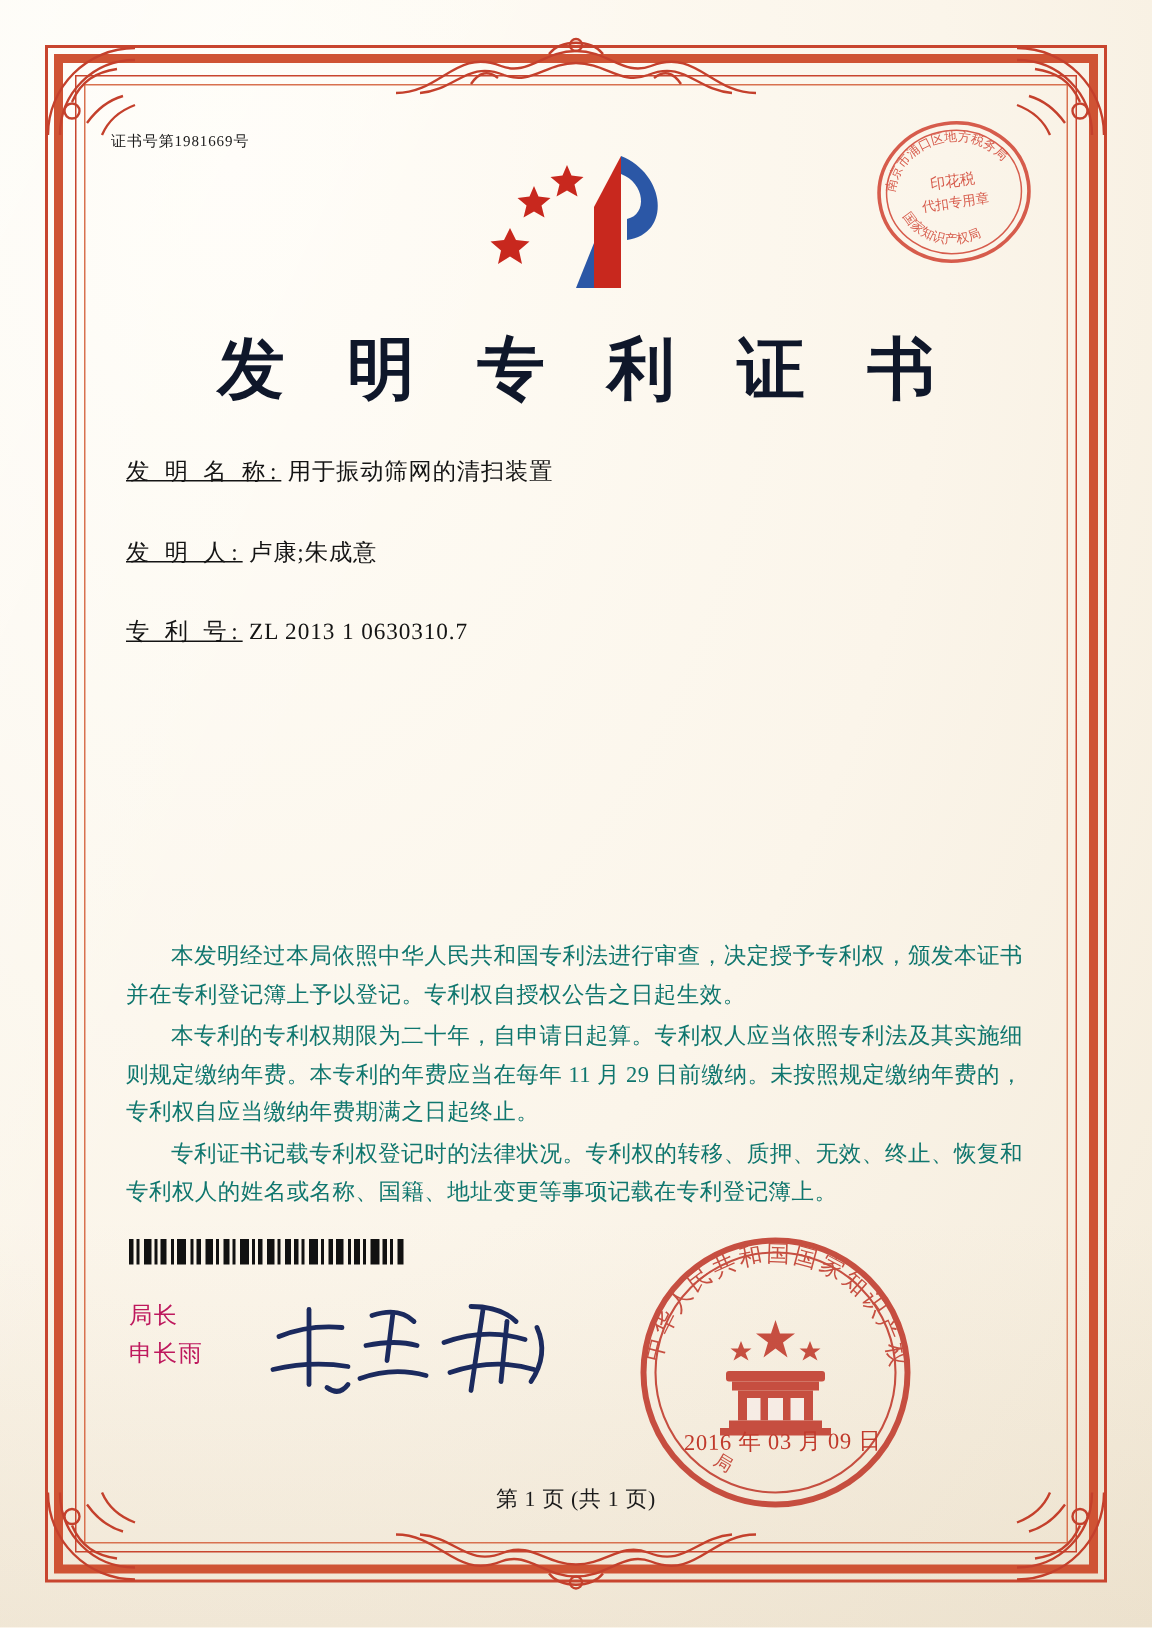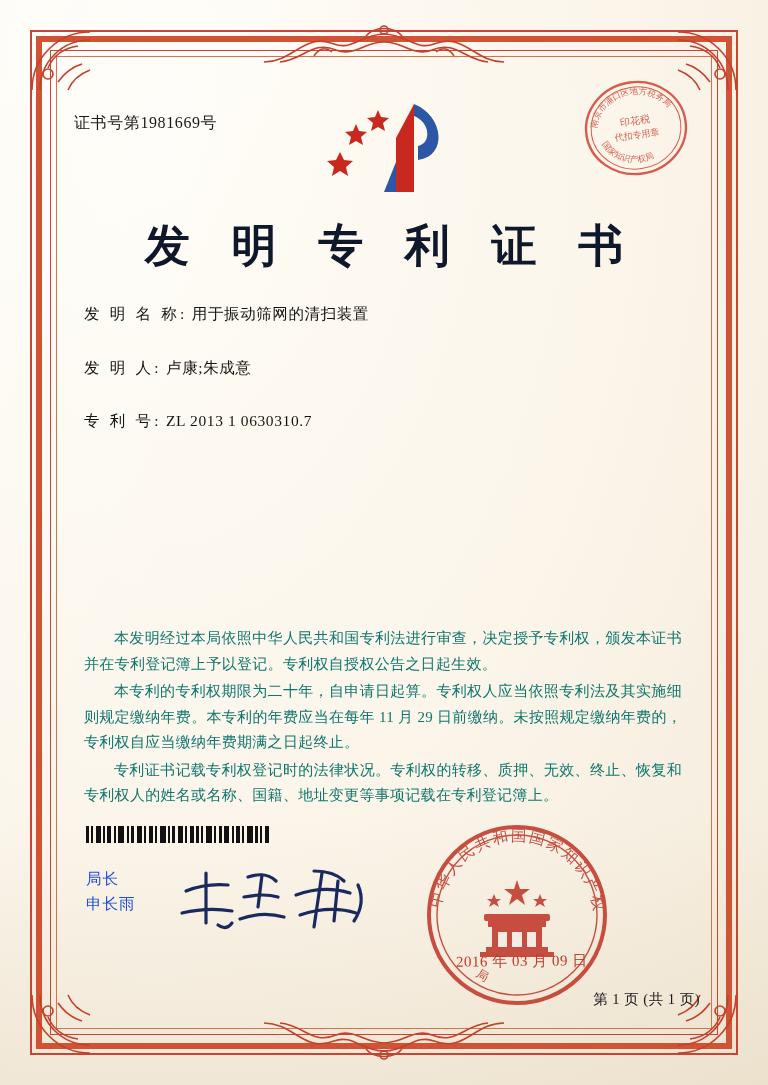--- a/index.html
+++ b/index.html
@@ -98,22 +98,22 @@
     position: absolute;
     left: 68px;
     top: 66px;
     width: 632px;
     height: 953px;
   }
 
   .cert-no {
     position: absolute;
     left: 6px;
-    top: 47px;
-    font-size: 16px;
+    top: 21px;
+    font-size: 10px;
     color: #1a1a1a;
     letter-spacing: 0.6px;
     white-space: nowrap;
   }
 
   
   .logo {
     position: absolute;
     left: 254px;
     top: 28px;
@@ -152,20 +152,21 @@
   }
   .field {
     font-size: 15.5px;
     color: #141414;
     margin-bottom: 32.5px;
     white-space: nowrap;
     letter-spacing: 0.4px;
   }
   .field .label {
     letter-spacing: 3.2px;
+    text-decoration: underline;
   }
   .field .val {
     letter-spacing: 0.6px;
   }
 
   .paragraphs {
     position: absolute;
     left: 16px;
     top: 560px;
     width: 598px;
@@ -195,23 +196,24 @@
     display: block;
     background: #111;
     height: 100%;
   }
 
   .signature-block {
     position: absolute;
     left: 18px;
     top: 800px;
     font-size: 15.5px;
-    color: #1d4ed8;
+    color: #be185d;
     line-height: 25px;
     letter-spacing: 1px;
+    font-family: Liberation Mono, monospace;
   }
 
   .handwriting {
     position: absolute;
     left: 104px;
     top: 795px;
     width: 210px;
     height: 76px;
   }
   .handwriting svg { width:100%; height:100%; display:block; }
@@ -233,21 +235,21 @@
     letter-spacing: 0.5px;
     white-space: nowrap;
     transform: rotate(-0.6deg);
   }
 
   .page-footer {
     position: absolute;
     left: 0;
     right: 0;
     bottom: 10px;
-    text-align: right;
+    text-align: center;
     font-size: 14.5px;
     color: #1a1a1a;
     letter-spacing: 0.5px;
   }
 </style>
 </head>
 <body>
 
 <div class="paper"></div>
 

